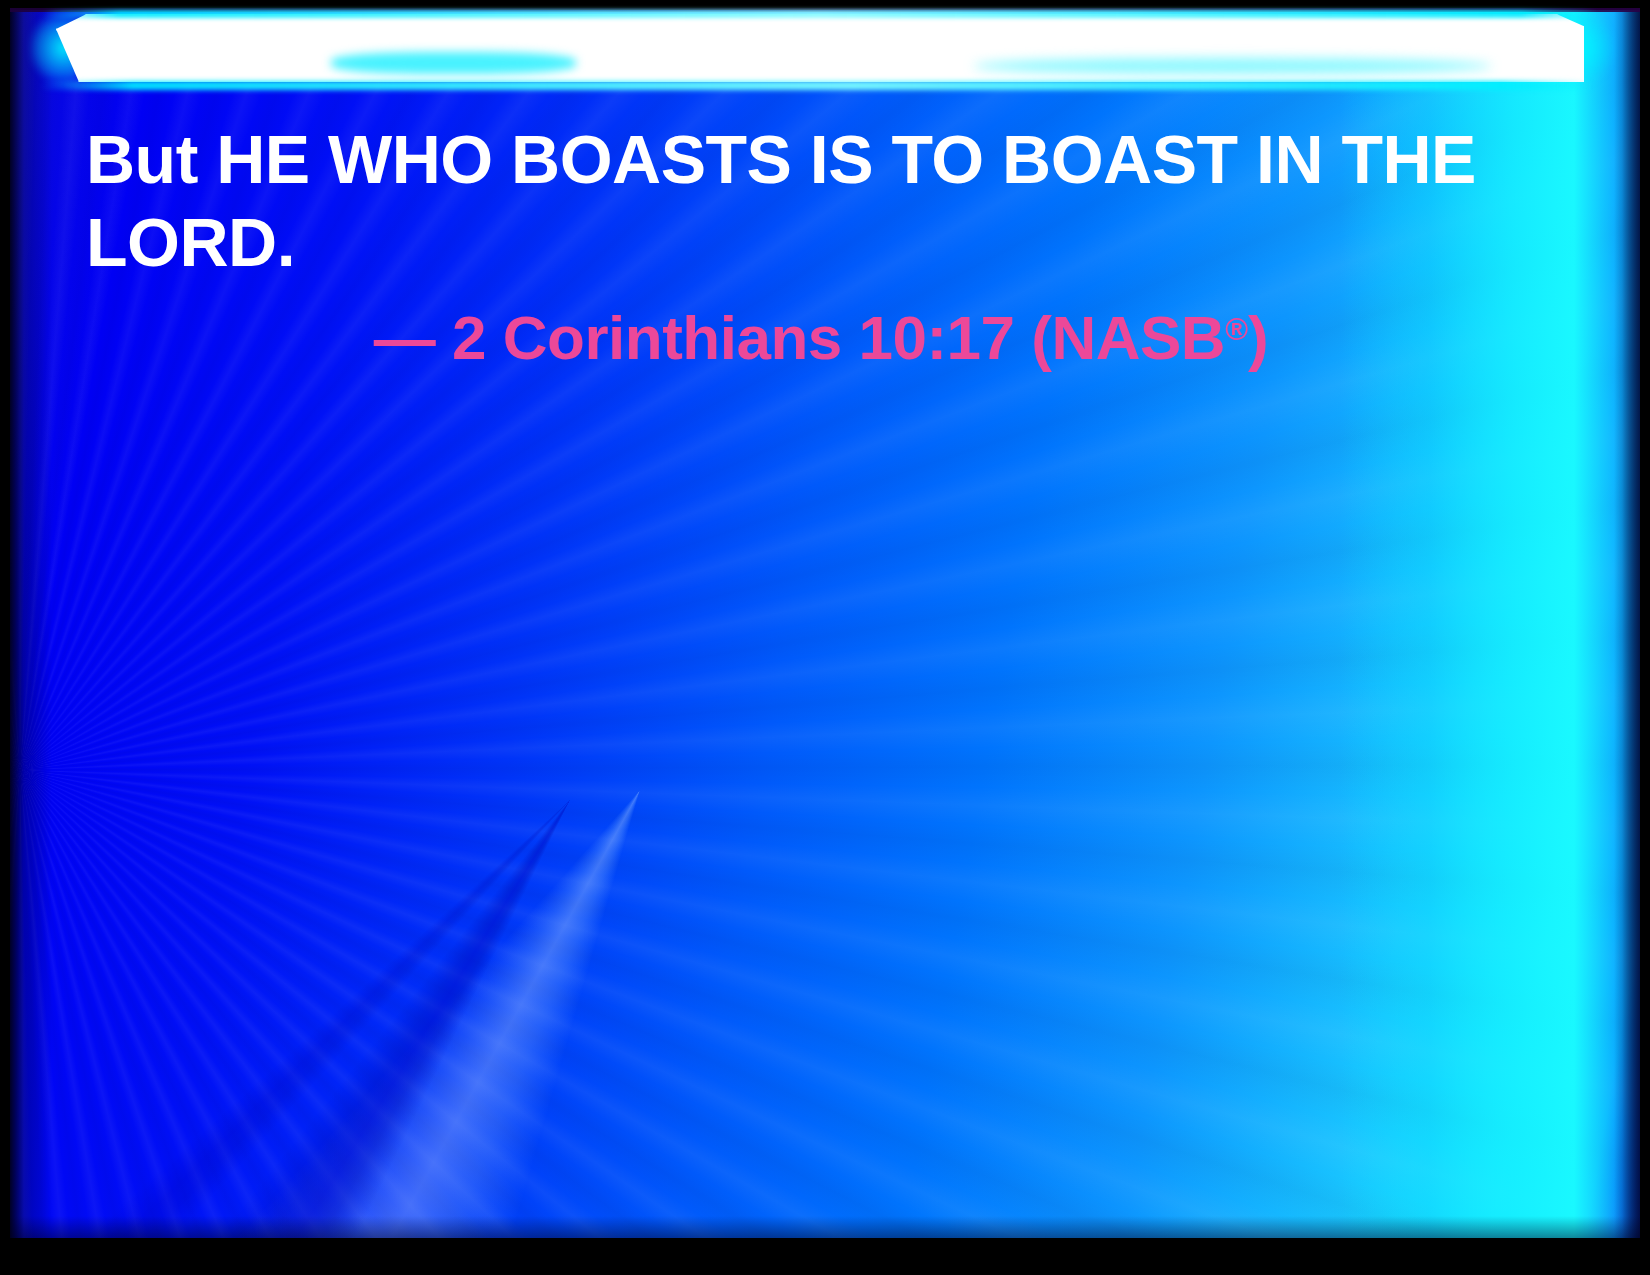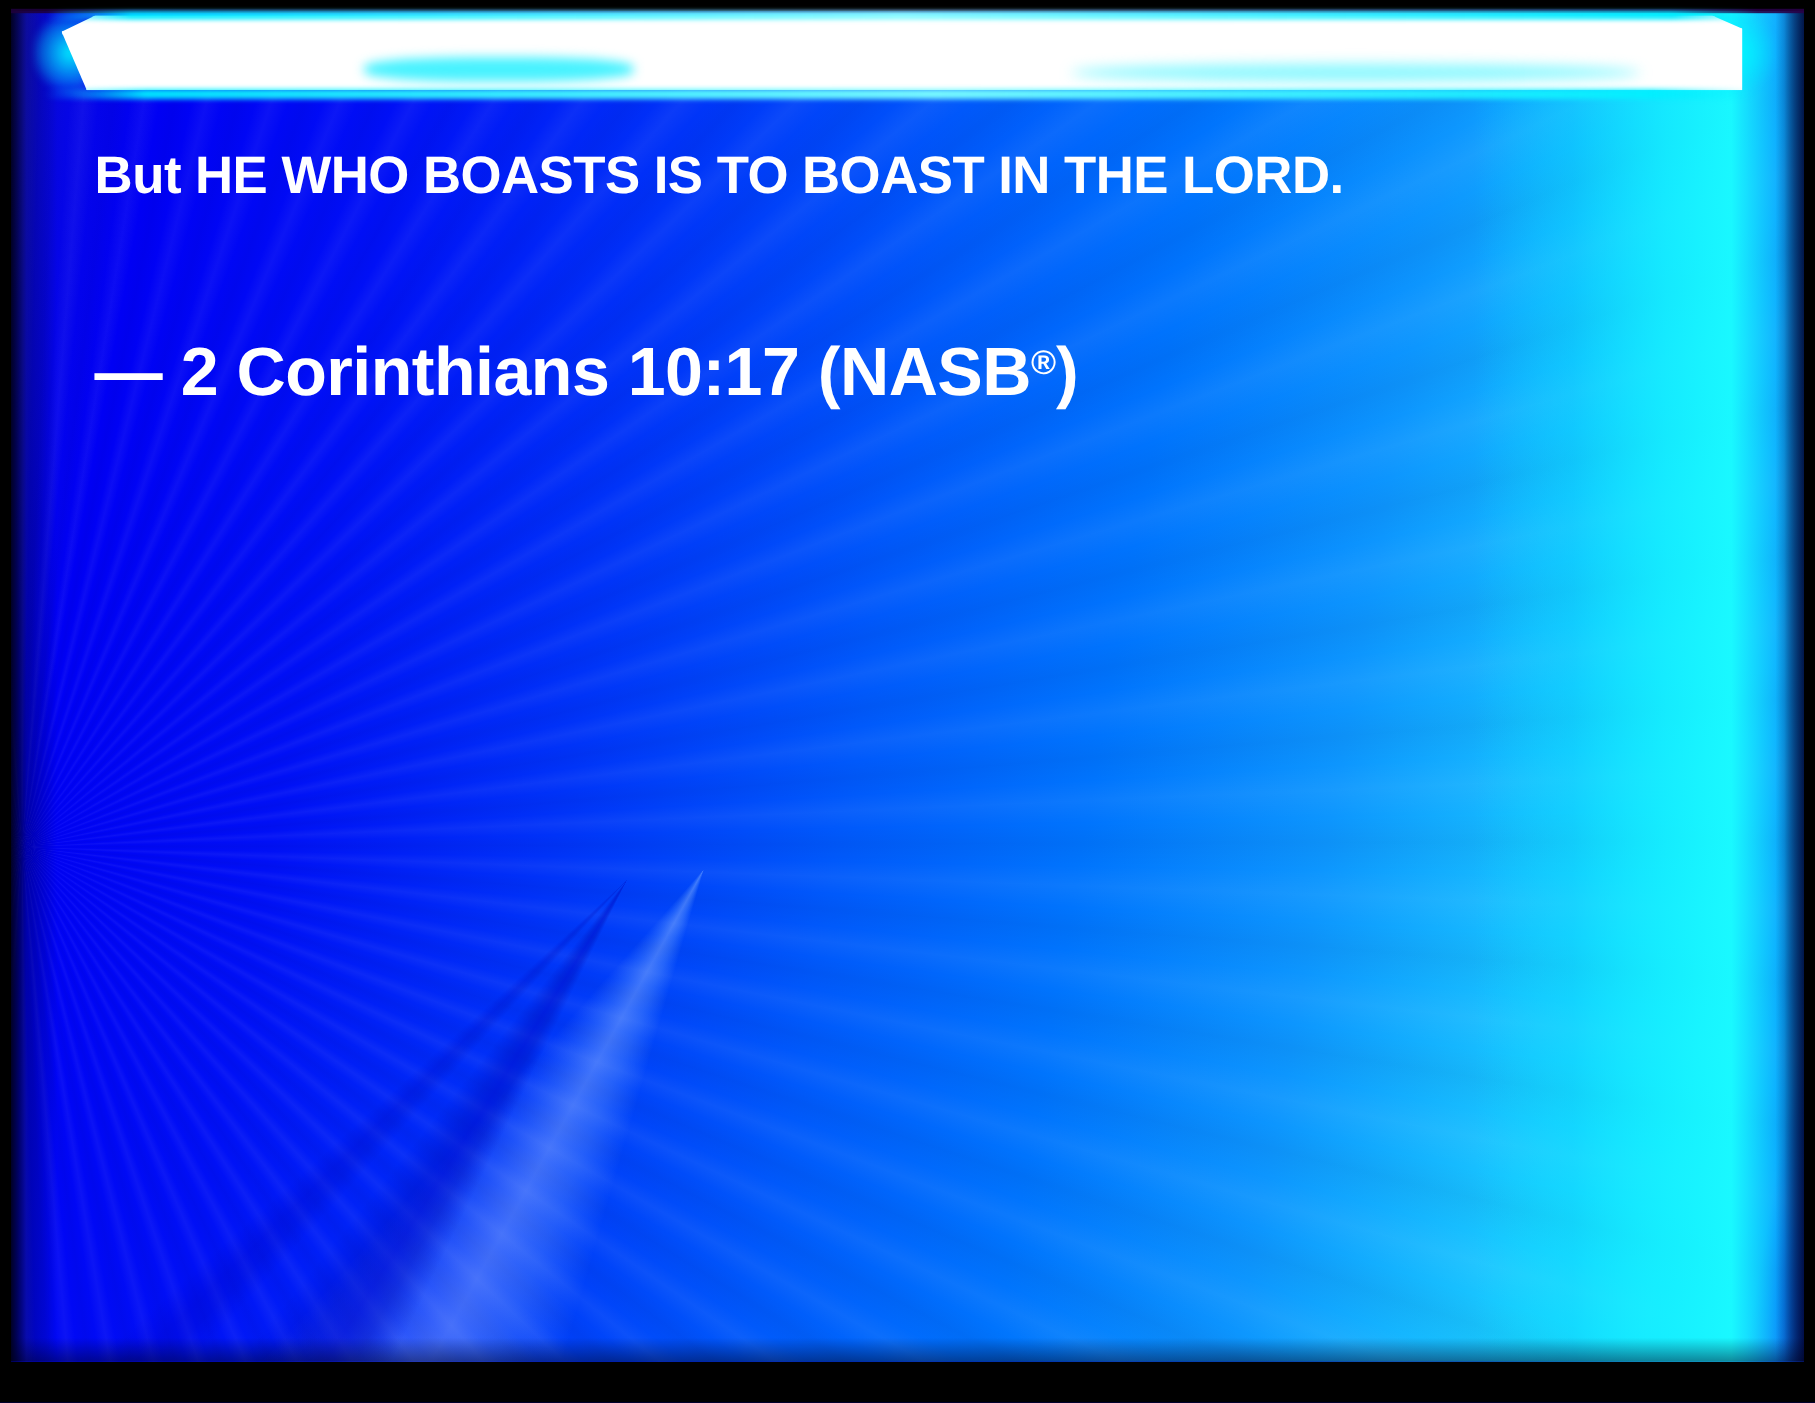--- a/index.html
+++ b/index.html
@@ -262,40 +262,40 @@
   }
 
   #verse-text {
     position: absolute;
     left: 86px;
     top: 118px;
     width: 1470px;
     margin: 0;
     font-family: "Liberation Sans", sans-serif;
     font-weight: bold;
-    font-size: 48px;
+    font-size: 68px;
     line-height: 83px;
     letter-spacing: -0.5px;
     color: #ffffff;
     text-align: left;
   }
 
   #verse-attribution {
     position: absolute;
     left: 86px;
     top: 292px;
     width: 1470px;
     margin: 0;
     font-family: "Liberation Sans", sans-serif;
     font-weight: bold;
     font-size: 62px;
     line-height: 76px;
     letter-spacing: -0.5px;
-    color: #ffffff;
-    text-align: left;
+    color: #ec4899;
+    text-align: center;
     white-space: nowrap;
   }
   #verse-attribution .reg {
     font-size: 0.5em;
     vertical-align: 0.62em;
     letter-spacing: 0;
   }
 </style>
 </head>
 <body>

